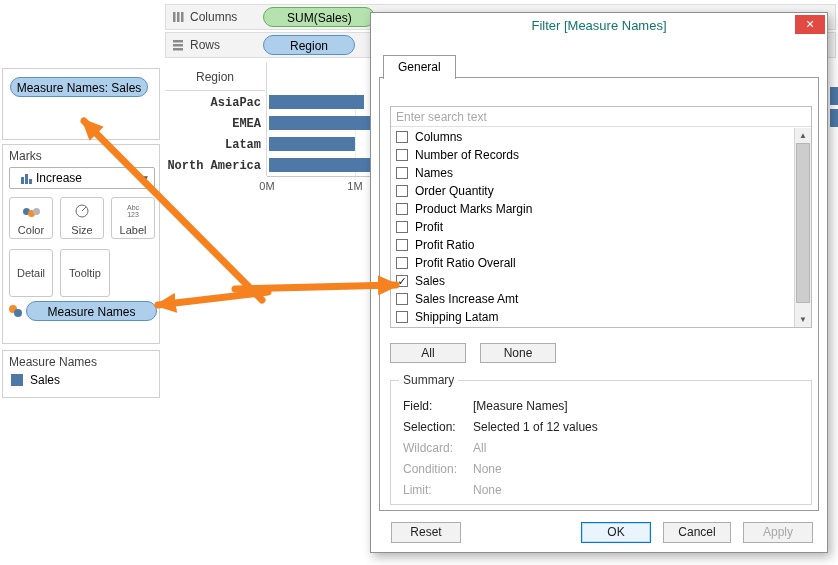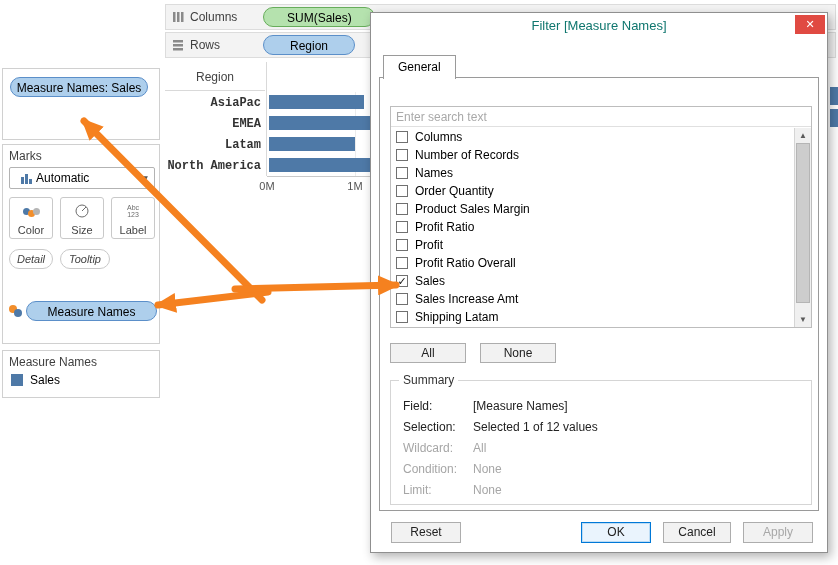--- a/index.html
+++ b/index.html
@@ -21,22 +21,22 @@
   #marks-panel{top:144px;height:200px;}
   #marktype-dropdown{position:absolute;left:6px;top:22px;width:146px;height:22px;border:1px solid #b3b3b3;
      border-radius:2px;background:#fff;box-sizing:border-box;display:flex;align-items:center;padding:0 4px;}
   #marktype-dropdown .ddtext{flex:1;padding-left:4px;}
   .chev{color:#555;font-size:10px;}
   .mark-btn{position:absolute;width:44px;height:42px;border:1px solid #c9c9c9;border-radius:3px;background:#fff;
      box-sizing:border-box;display:flex;flex-direction:column;align-items:center;justify-content:flex-end;
      padding-bottom:2px;cursor:default;}
   .mark-btn .mb-label{font-size:11px;color:#444;}
   .mark-btn .mb-icon{flex:1;display:flex;align-items:center;justify-content:center;}
-  .mark-btn2{position:absolute;width:44px;height:20px;border:1px solid #c9c9c9;border-radius:10px;background:#fff;
-     box-sizing:border-box;display:flex;align-items:center;justify-content:center;font-size:11px;color:#444;font-style:italic;}
+  .mark-btn2{position:absolute;width:44px;height:48px;border:1px solid #c9c9c9;border-radius:3px;background:#fff;
+     box-sizing:border-box;display:flex;align-items:center;justify-content:center;font-size:11px;color:#444;}
   .dot{display:inline-block;width:7px;height:7px;border-radius:50%;}
   #label-icon{font-size:7px;line-height:7px;color:#6b6b6b;text-align:center;}
   #marks-pill-row{position:absolute;left:6px;top:156px;width:148px;height:20px;display:flex;align-items:center;}
   #marks-pill{flex:1;margin-left:4px;}
 
   #legend-panel{top:350px;height:48px;}
   .legend-row{display:flex;align-items:center;padding:2px 8px;}
   .legend-swatch{width:12px;height:12px;display:inline-block;margin-right:7px;}
 
   
@@ -130,21 +130,21 @@
     <div class="panel-title">Marks</div>
 
     <div id="marktype-dropdown">
       <span class="shelf-icon">
         <svg width="12" height="12">
             <rect x="1" y="5" width="3" height="7" fill="#4e79a7"></rect>
             <rect x="5" y="2" width="3" height="10" fill="#4e79a7"></rect>
             <rect x="9" y="7" width="3" height="5" fill="#4e79a7"></rect>
           </svg>
       </span>
-      <span class="ddtext">Automatic</span>
+      <span class="ddtext">Increase</span>
       <span class="chev">▼</span>
     </div>
 
     <div class="mark-btn" style="left:6px;top:52px;">
       <span class="mb-icon">
         <span class="dot" style="background:#4e79a7;"></span>
           <span class="dot" style="background:#f28e2b;margin-left:-2px;margin-top:5px;"></span>
           <span class="dot" style="background:#b5b5b5;margin-left:-2px;"></span>
       </span>
       <span class="mb-label">Color</span>
@@ -273,29 +273,29 @@
             <div class="list-row">
               <span class="checkbox"></span>
               <span class="cb-label">Names</span>
             </div>
             <div class="list-row">
               <span class="checkbox"></span>
               <span class="cb-label">Order Quantity</span>
             </div>
             <div class="list-row">
               <span class="checkbox"></span>
-              <span class="cb-label">Product Sales Margin</span>
+              <span class="cb-label">Product Marks Margin</span>
+            </div>
+            <div class="list-row">
+              <span class="checkbox"></span>
+              <span class="cb-label">Profit</span>
             </div>
             <div class="list-row">
               <span class="checkbox"></span>
               <span class="cb-label">Profit Ratio</span>
-            </div>
-            <div class="list-row">
-              <span class="checkbox"></span>
-              <span class="cb-label">Profit</span>
             </div>
             <div class="list-row">
               <span class="checkbox"></span>
               <span class="cb-label">Profit Ratio Overall</span>
             </div>
             <div class="list-row">
               <span class="checkbox checked">✓</span>
               <span class="cb-label">Sales</span>
             </div>
             <div class="list-row">

